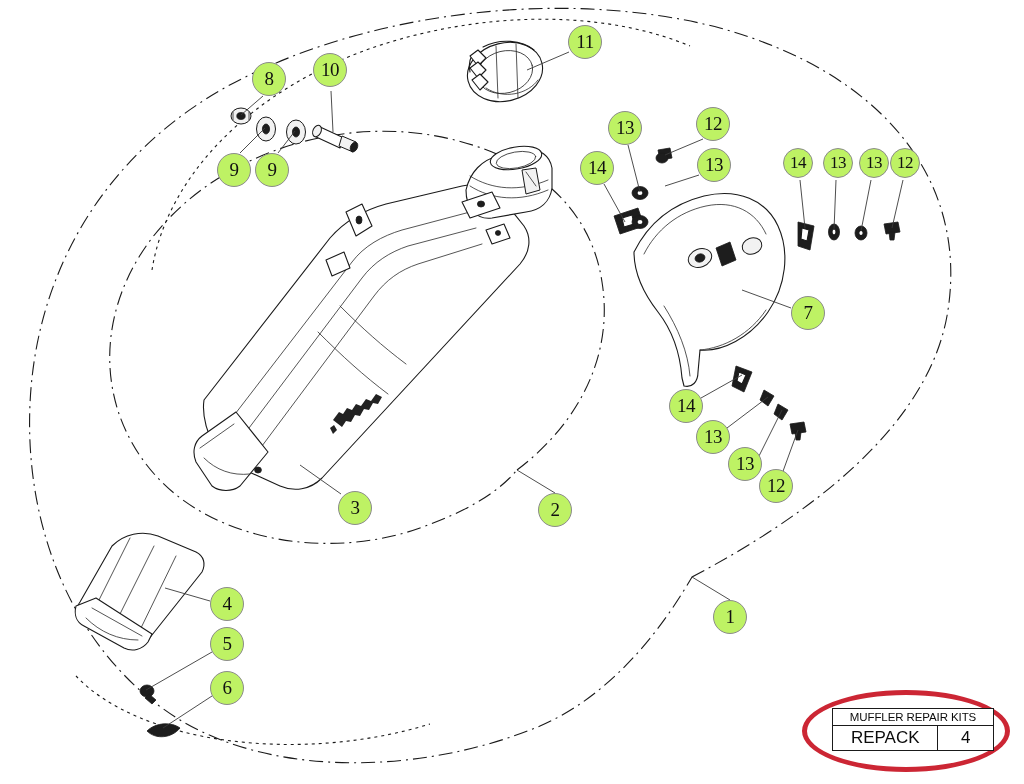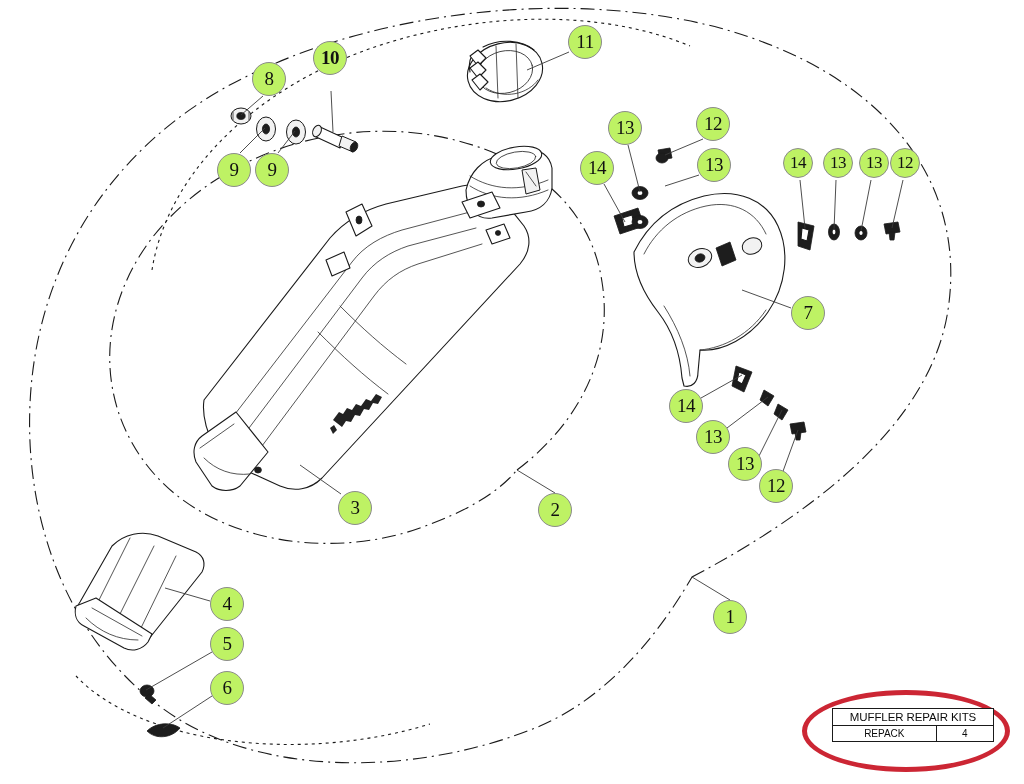--- a/index.html
+++ b/index.html
@@ -78,21 +78,21 @@
     position: absolute;
     left: 32px;
     top: 20px;
     width: 162px;
     border-collapse: collapse;
     background: #ffffff;
   }
   #legend-table td {
     border: 1px solid #1a1a1a;
     font-family: "Liberation Sans", sans-serif;
-    font-size: 10px;
+    font-size: 17px;
     color: #0b0b0b;
     text-align: center;
     padding: 2px 3px;
     white-space: nowrap;
     background: #ffffff;
   }
   #legend-table td.title-cell {
     font-size: 11.5px;
     letter-spacing: -0.1px;
   }
@@ -378,21 +378,21 @@
   <div class="callout" style="left:730px; top:617px;">1</div>
   <div class="callout" style="left:555px; top:510px;">2</div>
   <div class="callout" style="left:355px; top:508px;">3</div>
   <div class="callout" style="left:227px; top:604px;">4</div>
   <div class="callout" style="left:227px; top:644px;">5</div>
   <div class="callout" style="left:227px; top:688px;">6</div>
   <div class="callout" style="left:808px; top:313px;">7</div>
   <div class="callout" style="left:269px; top:79px;">8</div>
   <div class="callout" style="left:234px; top:170px;">9</div>
   <div class="callout" style="left:272px; top:170px;">9</div>
-  <div class="callout" style="left:330px; top:58px;font-weight:bold;">10</div>
+  <div class="callout" style="left:330px; top:70px;">10</div>
   <div class="callout" style="left:585px; top:42px;">11</div>
   <div class="callout" style="left:713px; top:124px;">12</div>
   <div class="callout small" style="left:905px; top:163px;">12</div>
   <div class="callout" style="left:776px; top:486px;">12</div>
   <div class="callout" style="left:625px; top:128px;">13</div>
   <div class="callout" style="left:714px; top:165px;">13</div>
   <div class="callout small" style="left:838px; top:163px;">13</div>
   <div class="callout small" style="left:874px; top:163px;">13</div>
   <div class="callout" style="left:713px; top:437px;">13</div>
   <div class="callout" style="left:745px; top:464px;">13</div>

